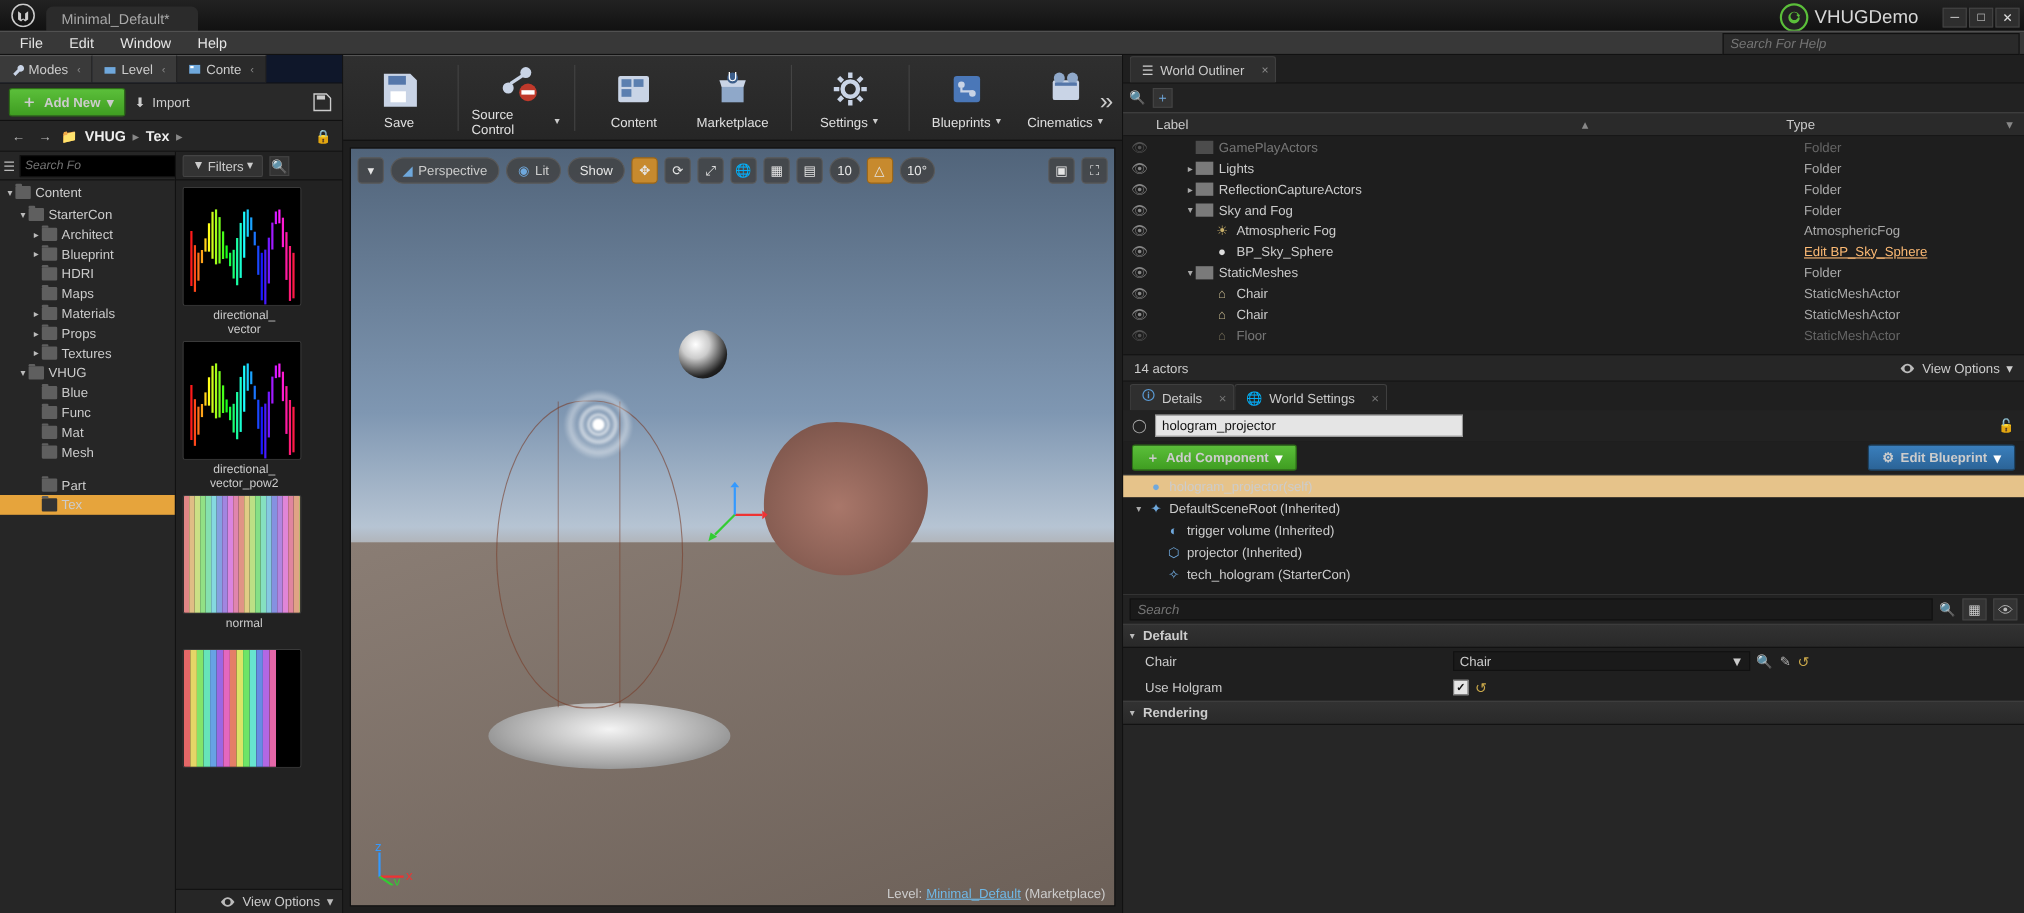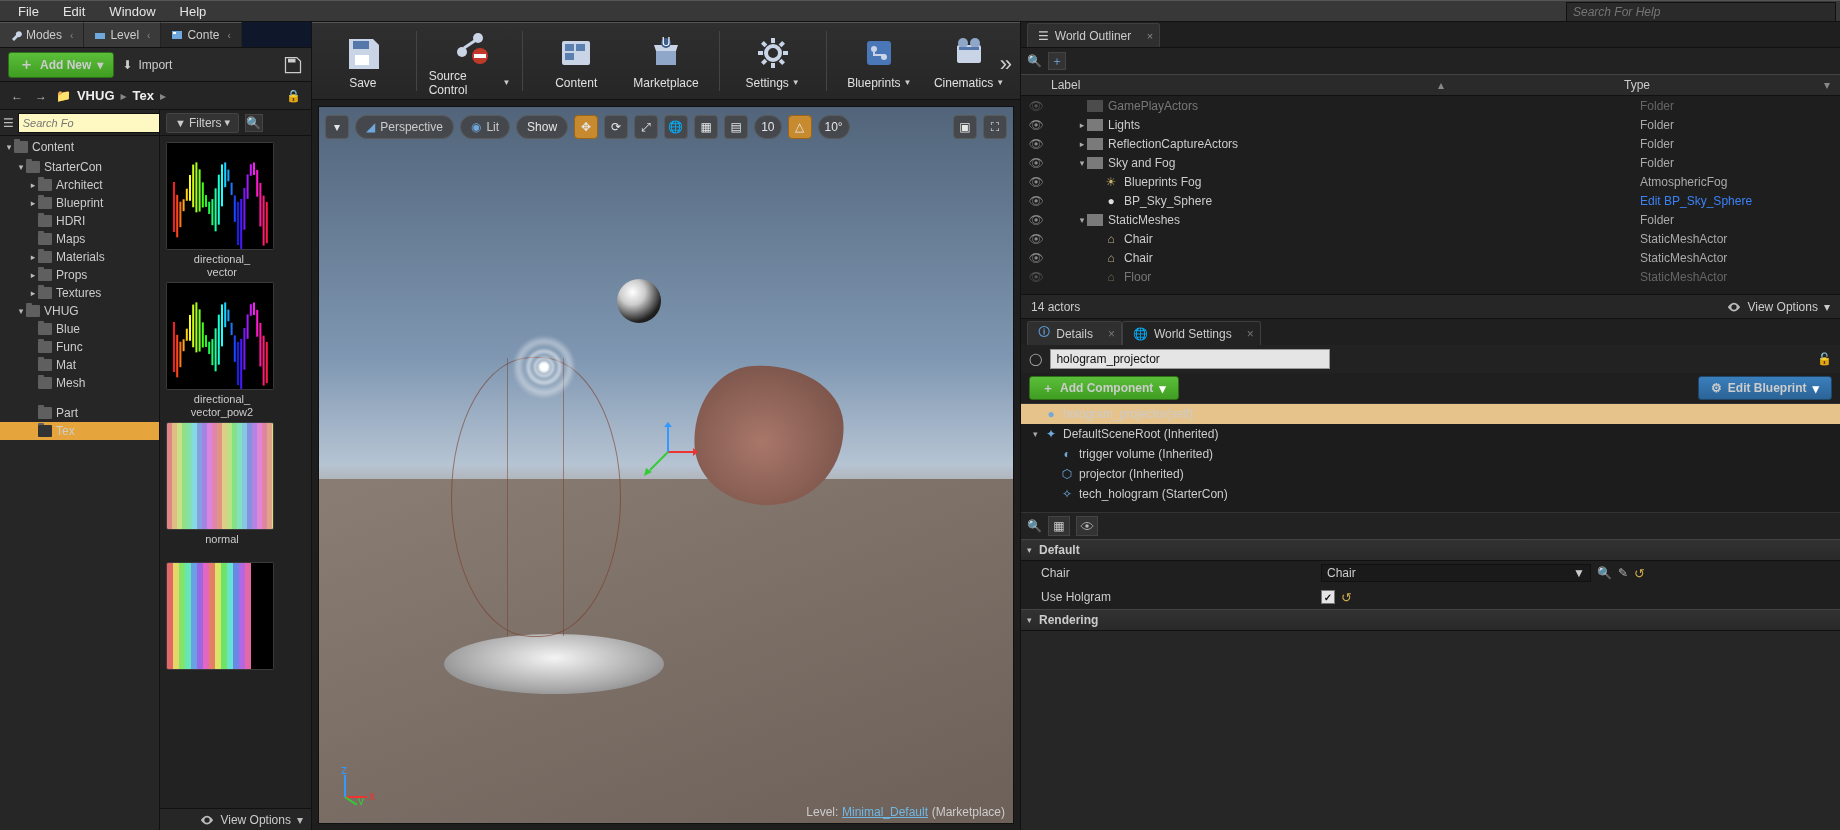--- a/index.html
+++ b/index.html
@@ -37,21 +37,21 @@
 .addnew .plus { font-size:15px; }
 .import { color:#e5e5e5; display:flex; align-items:center; gap:6px; font-size:13px; }
 .saveall { width:20px; height:20px; color:#bbb; margin-left:auto; }
 .cb-path { height:28px; display:flex; align-items:center; gap:6px; padding:0 8px; background:#252525; border-bottom:1px solid #111;}
 .cb-path .arrow { width:18px; height:18px; display:flex; align-items:center; justify-content:center; color:#bbb;}
 .cb-path .seg { color:#eee; font-size:13px; font-weight:600; }
 .cb-path .folder-ico { color:#d0d0d0; }
 .cb-body { flex:1; display:flex; min-height:0; }
 .cb-tree { width:160px; background:#262626; border-right:1px solid #111; display:flex; flex-direction:column; overflow:hidden;}
 .tree-search { height:26px; display:flex; align-items:center; gap:4px; padding:3px; border-bottom:1px solid #111;}
-.tree-search input { flex:1; height:20px; background:#fef9c3; border:1px solid #111; color:#888; padding:0 4px; font-size:11px; font-style:italic;}
+.tree-search input { flex:1; height:20px; background:#000000; border:1px solid #111; color:#888; padding:0 4px; font-size:11px; font-style:italic;}
 .tree-list { flex:1; overflow:hidden; }
 .tn { display:flex; align-items:center; height:18px; color:#ddd; font-size:12px; white-space:nowrap;}
 .tn .tri { width:10px; text-align:center; color:#bbb; font-size:9px;}
 .tn .fi { width:14px; height:12px; background:#5f5f5f; margin-right:4px; border-radius:1px; position:relative;}
 .tn .fi::before{content:"";position:absolute;top:-2px;left:0;width:6px;height:2px;background:#5f5f5f;border-radius:1px 1px 0 0;}
 .tn.sel { background:#e6a43c; color:#111;}
 .tn.sel .fi{background:#333;}
 .cb-assets { flex:1; background:#222; display:flex; flex-direction:column; overflow:hidden;}
 .asset-filters{ height:26px; display:flex; align-items:center; gap:6px; padding:3px 6px; border-bottom:1px solid #111;}
 .asset-filters .flt{ background:#333; border:1px solid #444; padding:2px 8px; border-radius:2px; font-size:11px; display:flex; align-items:center; gap:3px;}
@@ -88,21 +88,21 @@
 .out-search input{ flex:1; height:20px; background:#1a1a1a; border:1px solid #111; color:#888; padding:0 6px; font-style:italic;}
 .out-head{ height:22px; display:flex; align-items:center; background:#2a2a2a; border-top:1px solid #444; border-bottom:1px solid #111; padding:0 10px 0 30px; color:#d9d9d9; font-size:12px;}
 .out-head .c1{ flex:1;}
 .out-body{ height:198px; overflow:hidden; background:#1e1e1e;}
 .orow{ height:19px; display:flex; align-items:center; padding-left:6px; font-size:12px; color:#ccc;}
 .orow .vis{ width:18px; text-align:center; color:#888;}
 .orow .pad{ display:inline-block;}
 .orow .tri{ width:10px; color:#aaa; font-size:9px; text-align:center;}
 .orow .ico{ width:16px; height:14px; margin-right:5px; display:flex; align-items:center; justify-content:center;}
 .orow .type{ margin-left:auto; width:200px; color:#aaa;}
-.orow .type.link{ color:#3b82f6; }
+.orow .type.link{ color:#fdba74; text-decoration:underline;}
 .out-foot{ height:24px; display:flex; align-items:center; padding:0 10px; border-top:1px solid #111; background:#262626;}
 .out-foot .vopt{ margin-left:auto; display:flex; align-items:center; gap:6px; color:#ccc;}
 
 
 .details { flex:1; display:flex; flex-direction:column; border-top:1px solid #111; }
 .dtabs{ height:26px; display:flex; background:#1f1f1f; align-items:flex-end; padding-left:6px; }
 .dtabs .dtab{ height:24px; padding:3px 28px 3px 10px; border-radius:3px 3px 0 0; display:flex; align-items:center; gap:6px; position:relative; font-size:12px; border:1px solid #3f3f3f; border-bottom:none;}
 .dtab.active{ background:#2f2f2f; color:#ddd;}
 .dtab.inactive{ background:#232323; color:#888;}
 .dtab .x{ position:absolute; right:6px; color:#777;}
@@ -140,20 +140,42 @@
 .scene-swirl{position:absolute;top:30%;left:26%;width:90px;height:90px;border-radius:50%;background:radial-gradient(circle,#fff 0%,#fff 8%,transparent 10%,#ffffffbb 14%,transparent 18%,#ffffff99 25%,transparent 30%,#ffffff66 40%,transparent 50%);filter:blur(1px);}
 .scene-ball{position:absolute;top:24%;left:43%;width:44px;height:44px;border-radius:50%;background:radial-gradient(circle at 35% 30%,#fff,#ccc 30%,#222 70%,#000);}
 .scene-pig{position:absolute;top:36%;left:54%;width:150px;height:140px;background:radial-gradient(ellipse at 45% 55%,#a9776a,#6e4a41);border-radius:42% 58% 50% 50%/55% 45% 55% 45%;transform:rotate(-4deg);}
 .scene-gizmo{position:absolute;top:44%;left:46%;width:60px;height:60px;}
 </style>
 </head>
 <body>
 
 <div class="root">
 
+  <div class="titlebar">
+    <svg class="ue-logo" viewBox="0 0 24 24">
+        <circle cx="12" cy="12" r="11" fill="none" stroke="currentColor" stroke-width="1.5"></circle>
+        <path d="M7 8v8l3 2 2-2 2 2 3-2V8l-3 2v6l-2-1-2 1V10z" fill="currentColor"></path>
+      </svg>
+    <div class="project-tab">Minimal_Default*</div>
+    <div class="title-right">
+      <div class="vhug-badge">
+        <div class="ring">
+            <svg viewBox="0 0 16 16">
+              <path d="M8 2a6 6 0 0 1 5.3 3.2l1.2-.7L13 8l-2.7-2.7 1.4-.8A4 4 0 1 0 12 8h2A6 6 0 1 1 8 2z" fill="#5bbf3a"></path>
+            </svg>
+          </div>
+        <span class="vhug-txt">VHUGDemo</span>
+      </div>
+      <div class="win-btns">
+        <div>─</div>
+        <div>□</div>
+        <div>✕</div>
+      </div>
+    </div>
+  </div>
 
   <div class="menubar">
     <div class="mi">File</div>
     <div class="mi">Edit</div>
     <div class="mi">Window</div>
     <div class="mi">Help</div>
     <input class="help-search" placeholder="Search For Help" style="">
   </div>
 
   <div class="content">
@@ -657,21 +679,21 @@
             <span>Sky and Fog</span>
             <span class="type ">Folder</span>
           </div>
           <div class="orow">
             <span class="vis">👁</span>
             <span class="pad" style="width:48px"></span>
             <span class="tri"></span>
             <span class="ico">
               <span style="color:#c9b06a">☀</span>
             </span>
-            <span>Blueprints Fog</span>
+            <span>Atmospheric Fog</span>
             <span class="type ">AtmosphericFog</span>
           </div>
           <div class="orow">
             <span class="vis">👁</span>
             <span class="pad" style="width:48px"></span>
             <span class="tri"></span>
             <span class="ico">
               <span style="color:#ddd">●</span>
             </span>
             <span>BP_Sky_Sphere</span>
@@ -776,20 +798,21 @@
               <span>projector (Inherited)</span>
             </div>
             <div class="crow">
               <span style="width:22px"></span>
               <span class="tri"></span>
               <span class="ico" style="color:#6fa8dc">✧</span>
               <span>tech_hologram (StarterCon)</span>
             </div>
           </div>
         <div class="dsearch">
+          <input placeholder="Search" style="">
           <div style="color:#bbb">🔍</div>
           <div class="ib">▦</div>
           <div class="ib">
               <svg width="14" height="14" viewBox="0 0 16 16">
                 <path d="M8 4C4 4 1 8 1 8s3 4 7 4 7-4 7-4-3-4-7-4z" fill="none" stroke="#bbb"></path>
                 <circle cx="8" cy="8" r="2" fill="#bbb"></circle>
               </svg>
             </div>
         </div>
         <div id="prop-groups">

